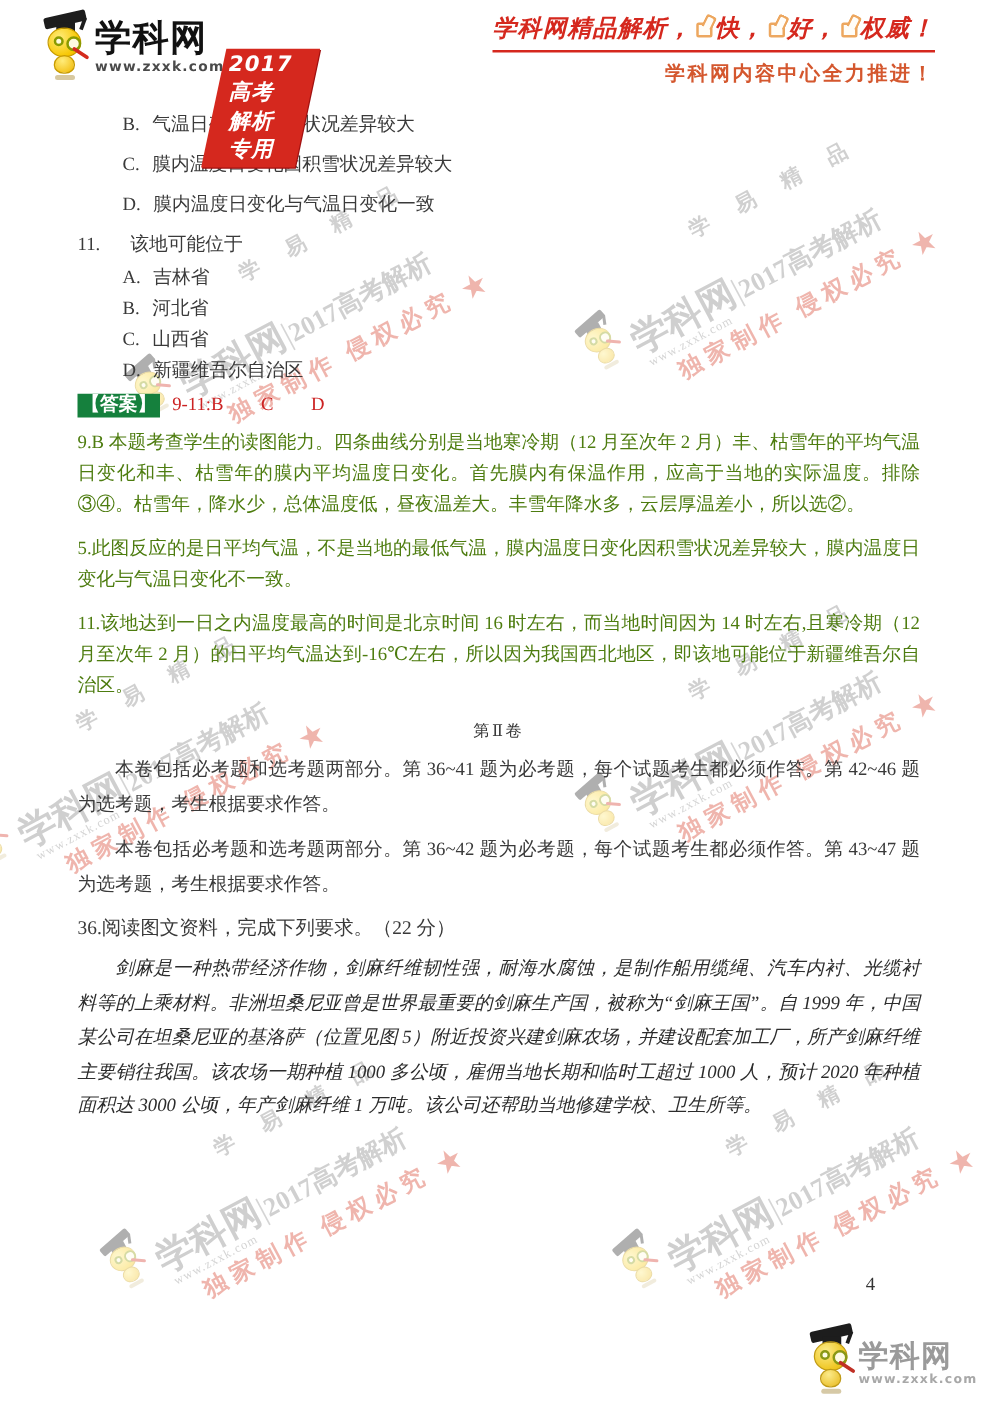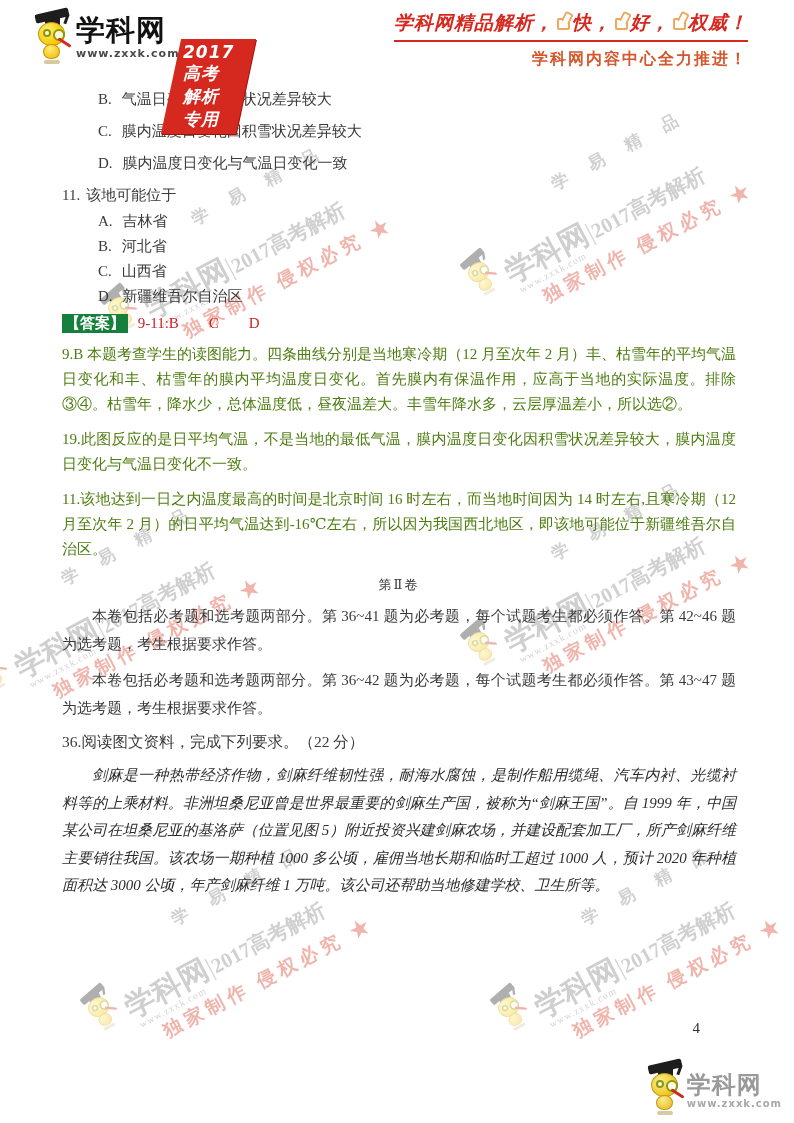--- a/index.html
+++ b/index.html
@@ -57,21 +57,21 @@
   .thumb::before { content:""; position:absolute; top:-8px; right:-4px; width:5px; height:9px;
       border:2px solid #eda75f; border-bottom:none; border-radius:3px 3px 0 0; transform:rotate(26deg); background:#fffdf8; }
   .slogan2 { color:#d4572e; font-size:16px; font-weight:bold; margin-top:7px; letter-spacing:2px; }
 
   
   .content { position:absolute; left:62px; right:58px; top:90px; z-index:1; font-size:15px; }
   .opt-row { height:32px; padding-left:36px; color:#3a3a3a; }
   .opt-row.sm { height:25px; }
   .opt-label { margin-right:10px; }
   .q-stem { height:26px; color:#3a3a3a; }
-  .q-num { margin-right:6px;text-align:center; }
+  .q-num { margin-right:24px;text-align:center; }
   .answer-row { height:28px; margin-top:2px; }
   .ans-tag { background:#15803d; color:#ffffff; font-weight:bold; padding:1px 3px 2px; font-size:15px; }
   .ans-val { color:#cc2222; margin-left:6px; font-size:15px; }
   .analysis { color:#4d7c0f; text-align:justify; }
   .analysis p { line-height:25px; margin-bottom:10px; }
   .section-title { text-align:center; font-size:13px; color:#3a3a3a; margin-top:14px; letter-spacing:2px; }
   .intro-p { text-indent:2em; line-height:28px; color:#3a3a3a; text-align:justify; margin-top:8px; }
   .q36-line { margin-top:10px; color:#3a3a3a; font-size:15.5px; }
   .passage { margin-top:9px; text-indent:2em; line-height:27.5px; text-align:justify;
       font-style:italic; color:#2c2c2c; font-size:15px; }
@@ -165,21 +165,21 @@
     <div class="opt-row sm"><span class="opt-label">C.</span><span>山西省</span></div>
     <div class="opt-row sm"><span class="opt-label">D.</span><span>新疆维吾尔自治区</span></div>
 
     <div class="answer-row">
       <span class="ans-tag">【答案】</span>
       <span class="ans-val">9-11:B　　C　　D</span>
     </div>
 
     <div class="analysis">
       <p>9.B 本题考查学生的读图能力。四条曲线分别是当地寒冷期（12 月至次年 2 月）丰、枯雪年的平均气温日变化和丰、枯雪年的膜内平均温度日变化。首先膜内有保温作用，应高于当地的实际温度。排除③④。枯雪年，降水少，总体温度低，昼夜温差大。丰雪年降水多，云层厚温差小，所以选②。</p>
-      <p>19.此图反应的是日平均气温，不是当地的最低气温，膜内温度日变化因积雪状况差异较大，膜内温度日变化与气温日变化不一致。</p>
+      <p>5.此图反应的是日平均气温，不是当地的最低气温，膜内温度日变化因积雪状况差异较大，膜内温度日变化与气温日变化不一致。</p>
       <p>11.该地达到一日之内温度最高的时间是北京时间 16 时左右，而当地时间因为 14 时左右,且寒冷期（12 月至次年 2 月）的日平均气温达到-16℃左右，所以因为我国西北地区，即该地可能位于新疆维吾尔自治区。</p>
     </div>
 
     <div class="section-title">第Ⅱ卷</div>
     <p class="intro-p">本卷包括必考题和选考题两部分。第 36~41 题为必考题，每个试题考生都必须作答。第 42~46 题为选考题，考生根据要求作答。</p>
     <p class="intro-p">本卷包括必考题和选考题两部分。第 36~42 题为必考题，每个试题考生都必须作答。第 43~47 题为选考题，考生根据要求作答。</p>
 
     <div class="q36-line">36.阅读图文资料，完成下列要求。（22 分）</div>
     <p class="passage">剑麻是一种热带经济作物，剑麻纤维韧性强，耐海水腐蚀，是制作船用缆绳、汽车内衬、光缆衬料等的上乘材料。非洲坦桑尼亚曾是世界最重要的剑麻生产国，被称为“剑麻王国”。自 1999 年，中国某公司在坦桑尼亚的基洛萨（位置见图 5）附近投资兴建剑麻农场，并建设配套加工厂，所产剑麻纤维主要销往我国。该农场一期种植 1000 多公顷，雇佣当地长期和临时工超过 1000 人，预计 2020 年种植面积达 3000 公顷，年产剑麻纤维 1 万吨。该公司还帮助当地修建学校、卫生所等。</p>
   </div>

